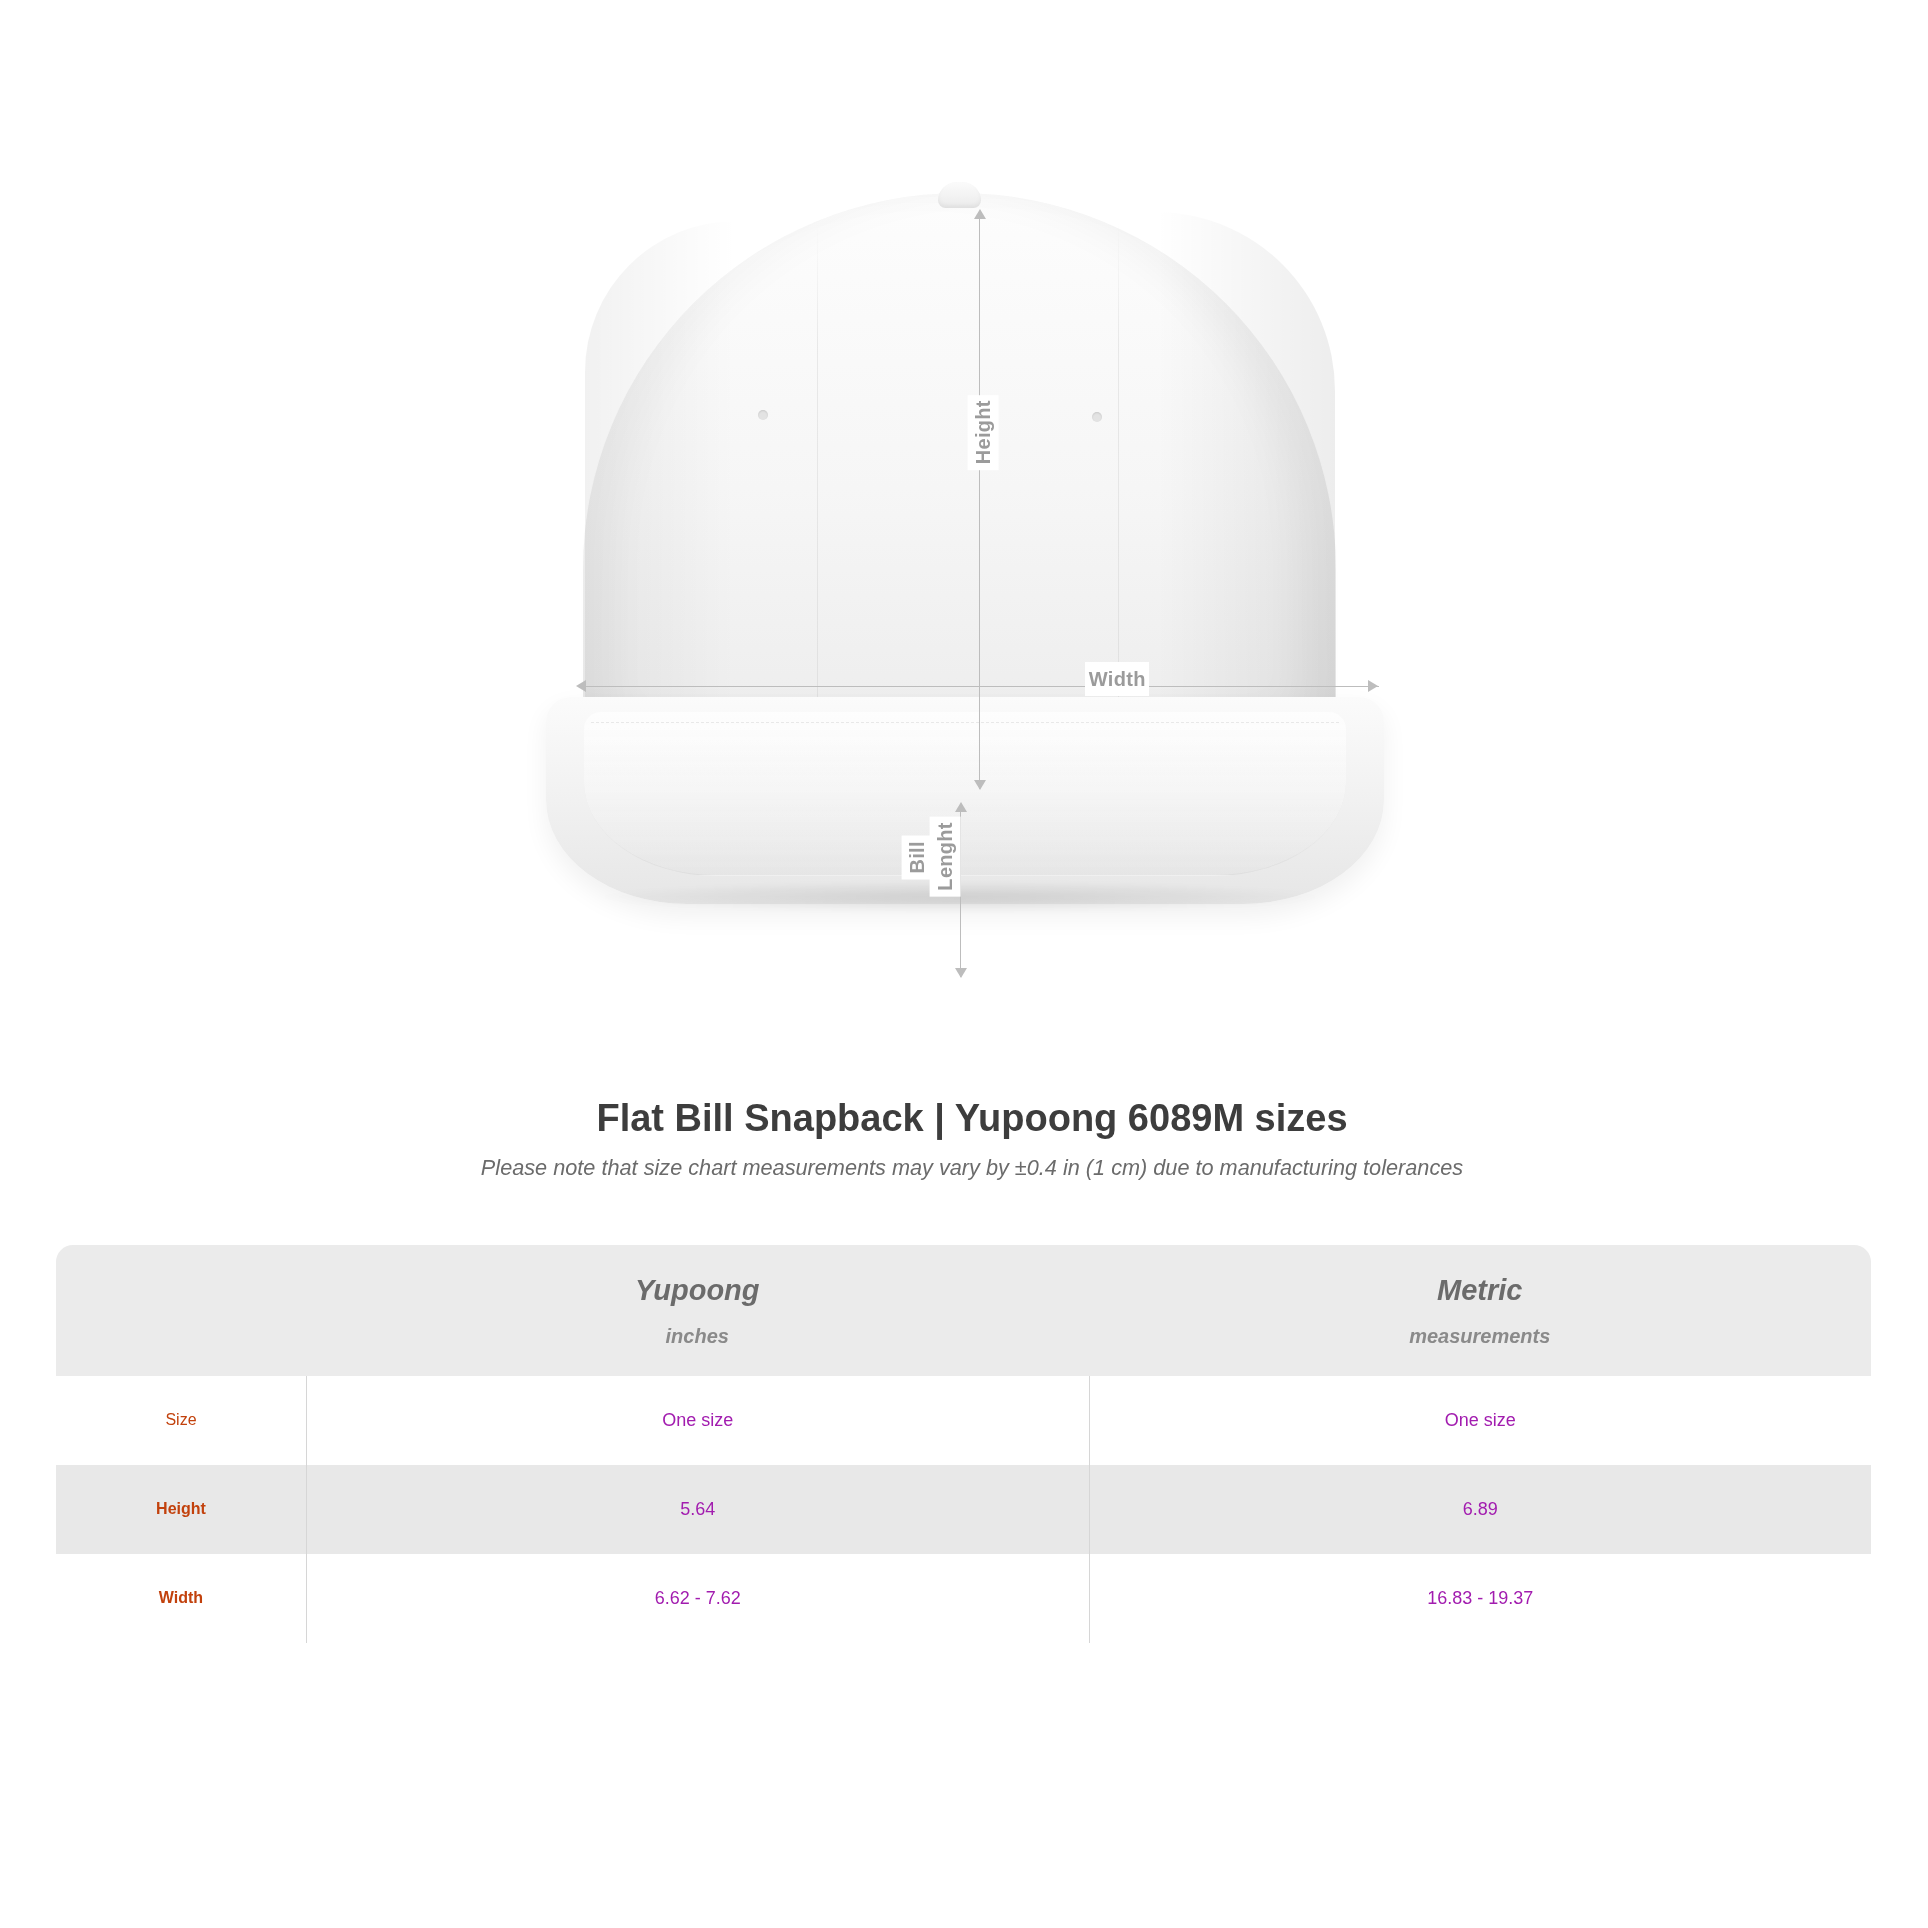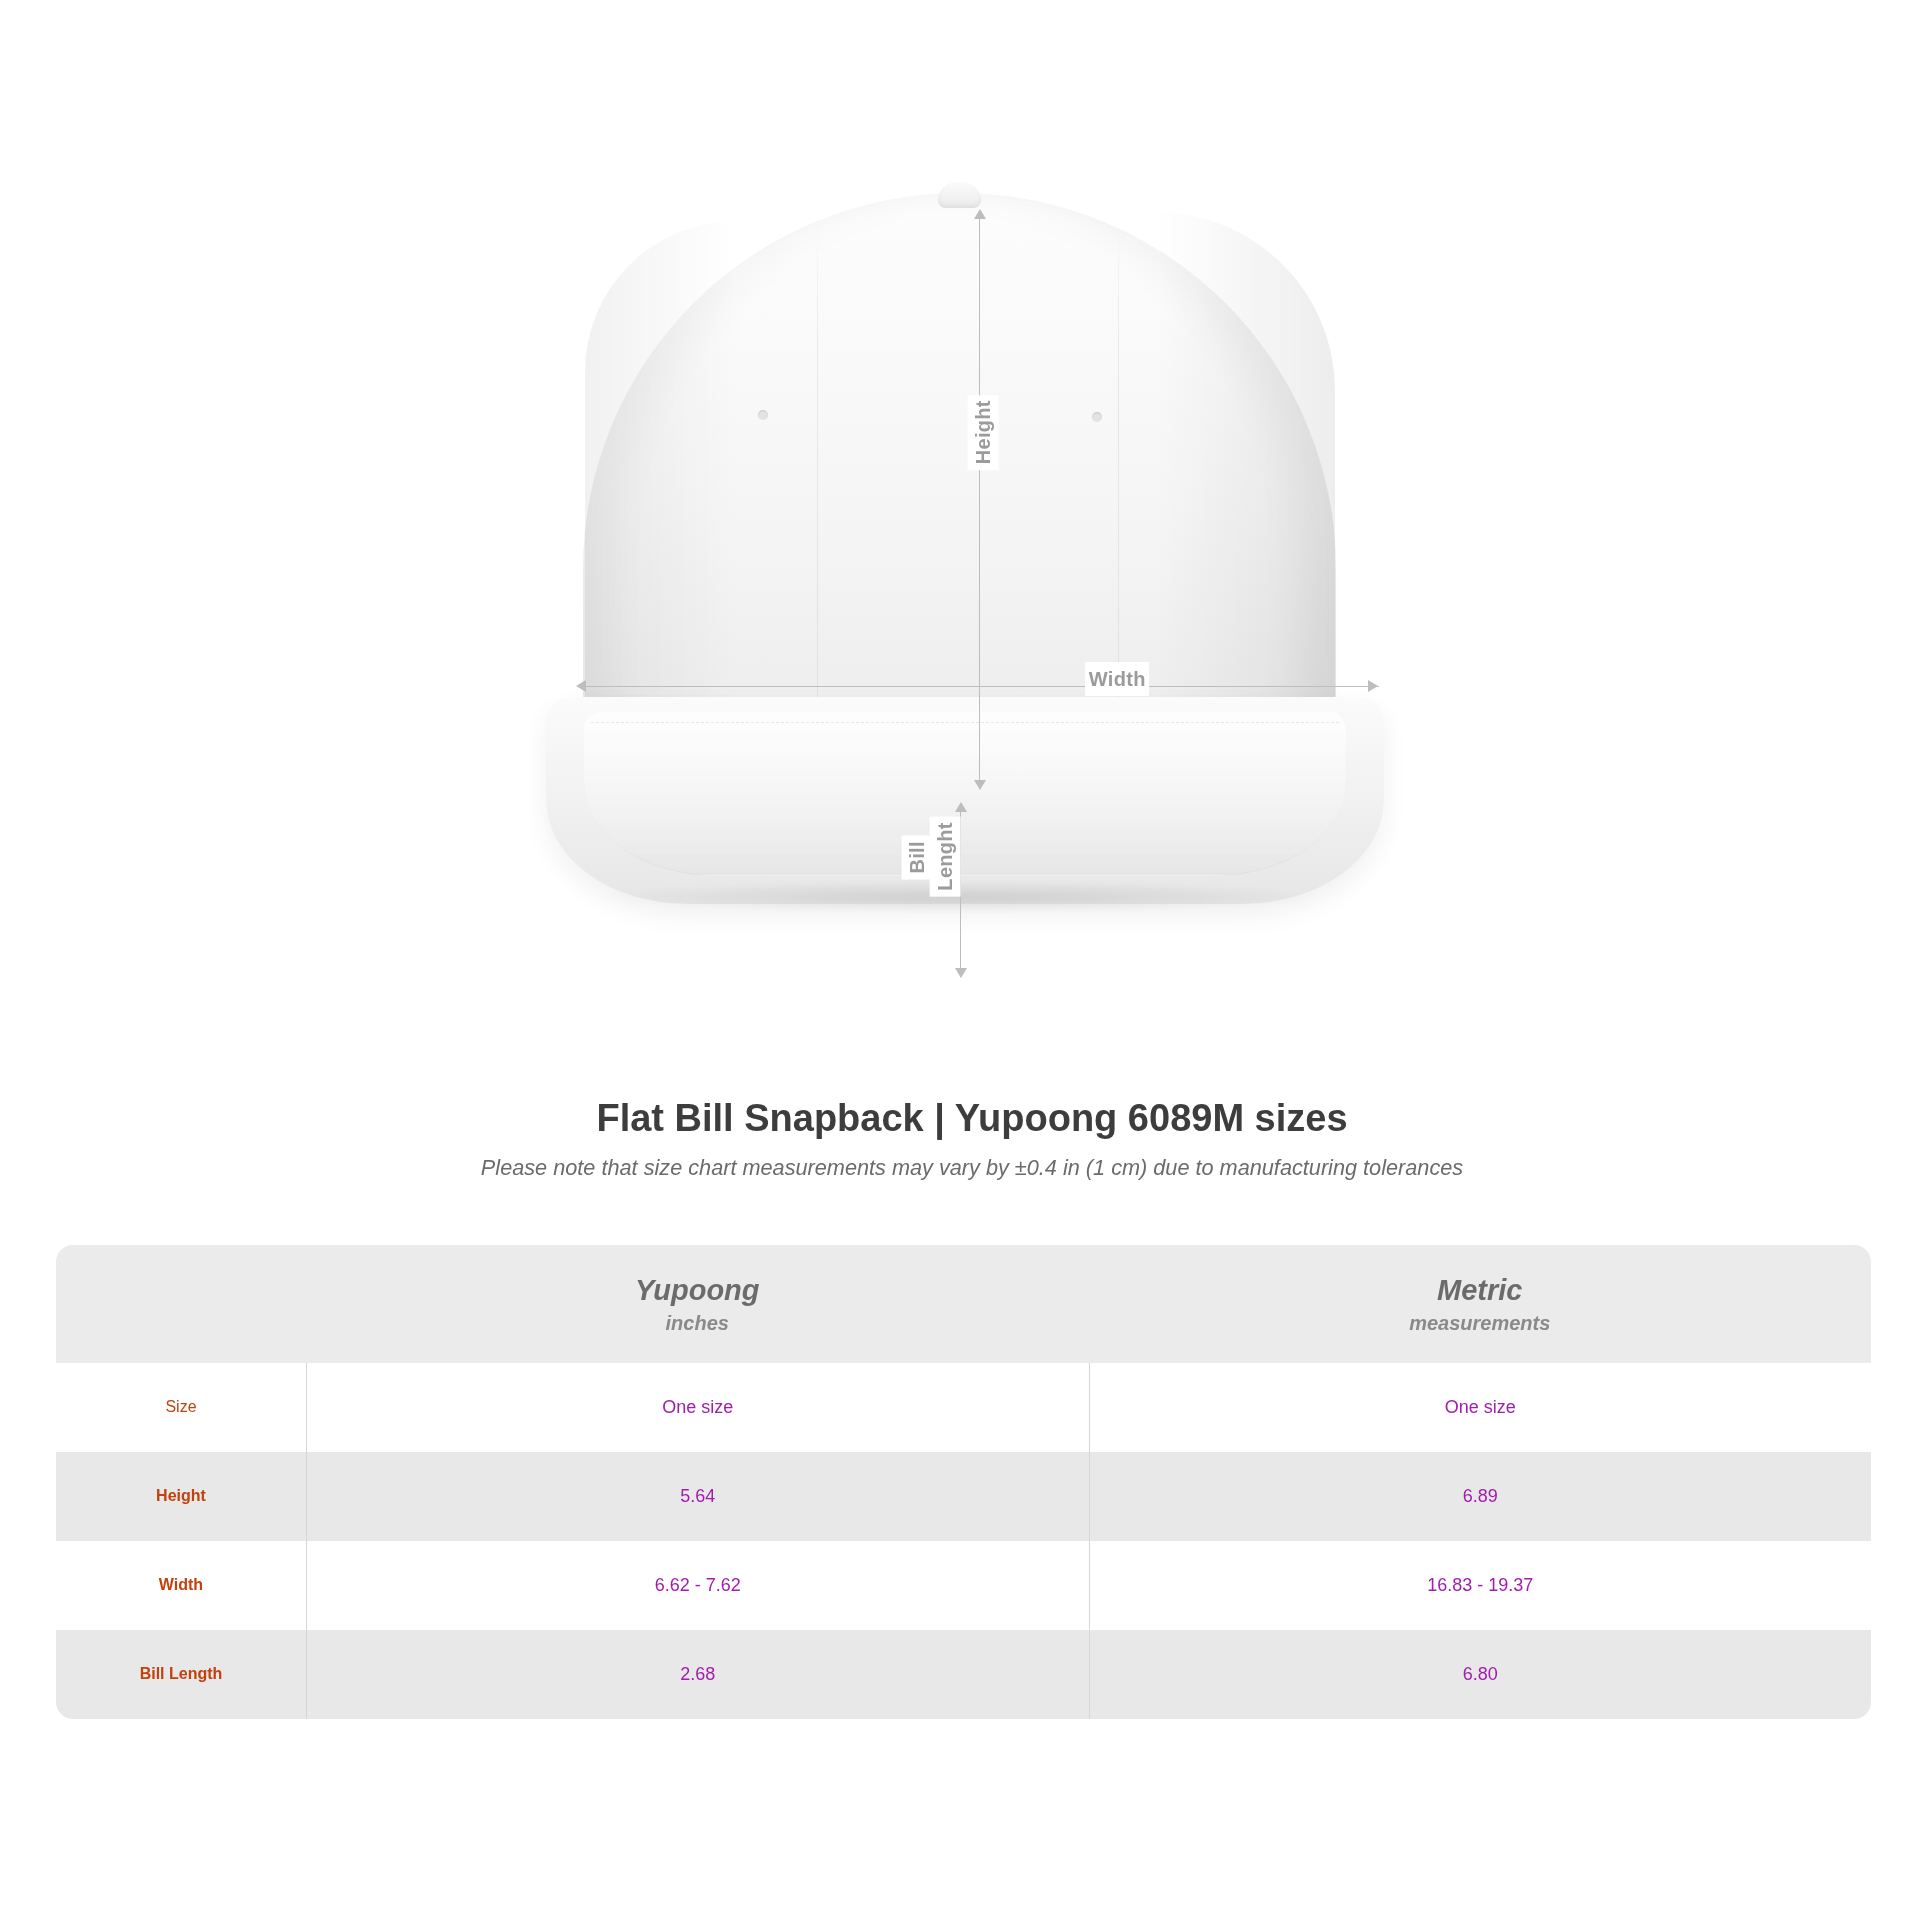--- a/index.html
+++ b/index.html
@@ -239,21 +239,21 @@
     font-size: 29px;
     font-weight: bold;
     font-style: italic;
     color: #6b6b6b;
     line-height: 1.2;
   }
   .unit-sub {
     font-size: 20px;
     font-style: italic;
     color: #8a8a8a;
-    margin-top: 4px;
+    margin-top: 17px;
   }
   .row-odd td { background: #ffffff; }
   .row-even td { background: #e8e8e8; }
   td.cell {
     padding: 34px 0;
     font-size: 18px;
     color: #a21caf;
   }
   td.rowlabel {
     font-size: 16px;
@@ -339,23 +339,18 @@
         <tr class="row-even">
           <td class="cell rowlabel">Height</td>
           <td class="cell divider-left">5.64</td>
           <td class="cell divider-left">6.89</td>
         </tr>
         <tr class="row-odd">
           <td class="cell rowlabel">Width</td>
           <td class="cell divider-left">6.62 - 7.62</td>
           <td class="cell divider-left">16.83 - 19.37</td>
         </tr>
-        <tr class="row-even last">
-          <td class="cell rowlabel">Bill Length</td>
-          <td class="cell divider-left">2.68</td>
-          <td class="cell divider-left">6.80</td>
-        </tr>
       </tbody>
     </table>
   </div>
 
 </div>
 
 
 </body></html>

